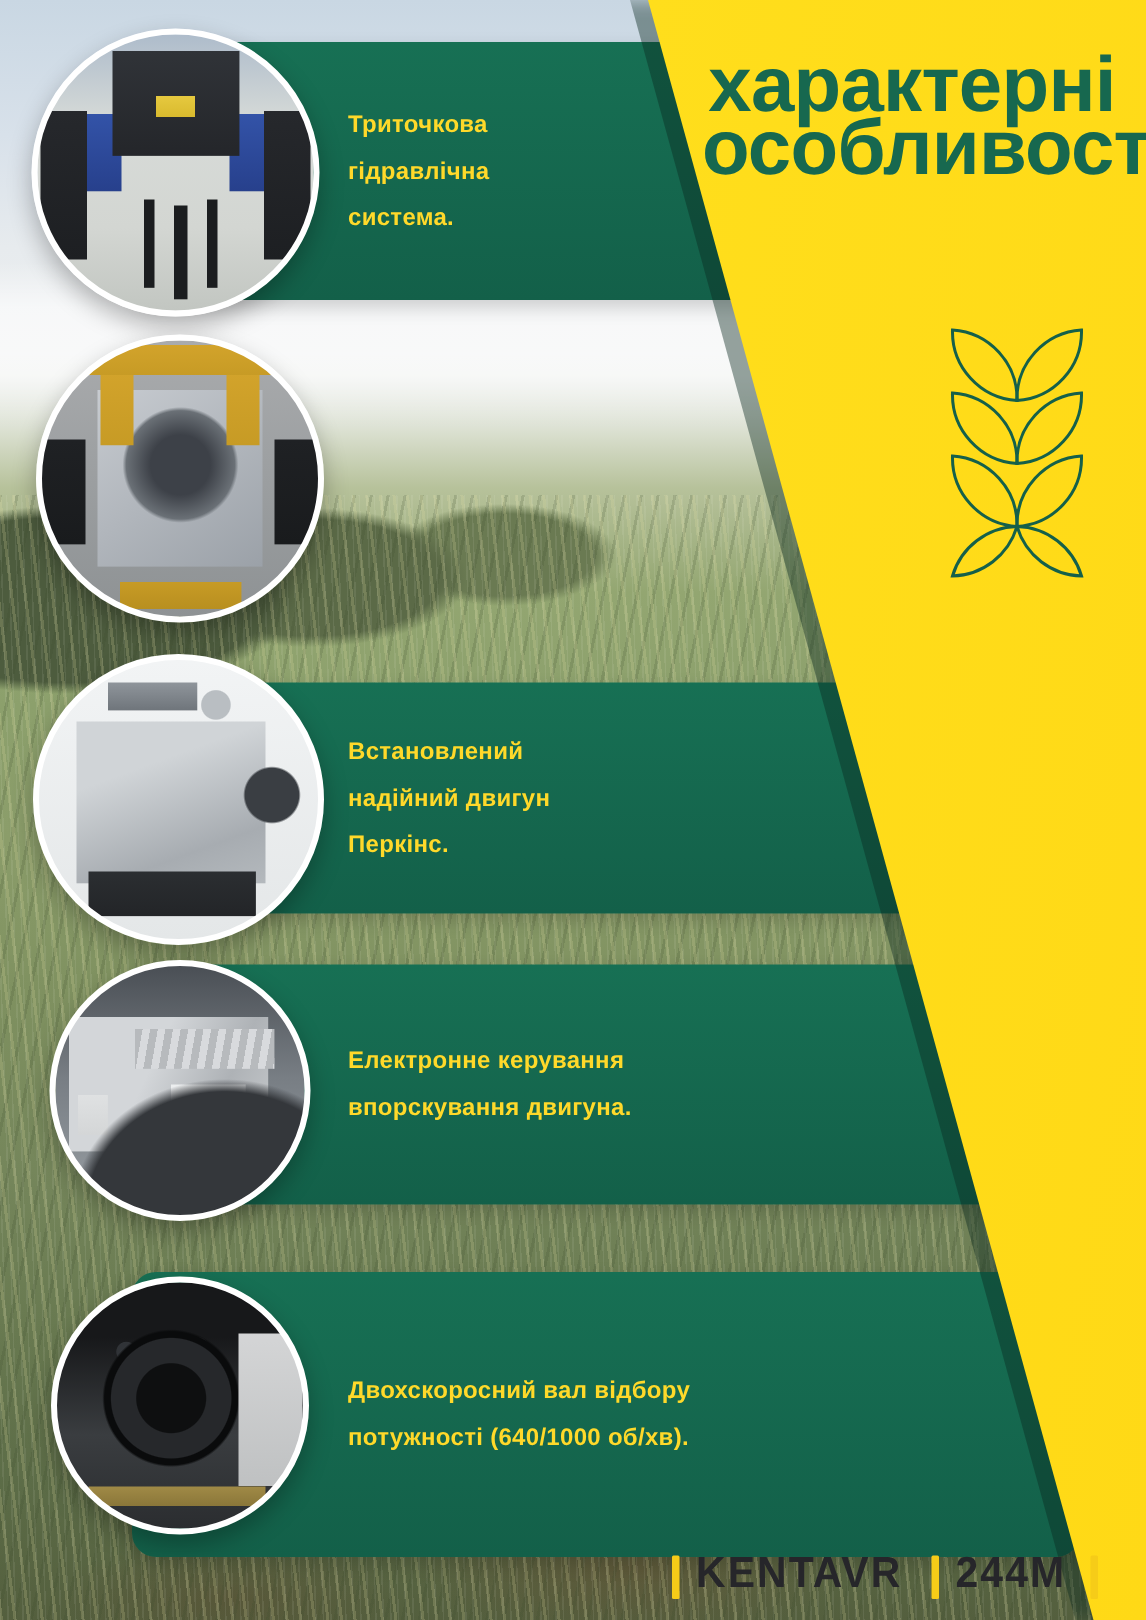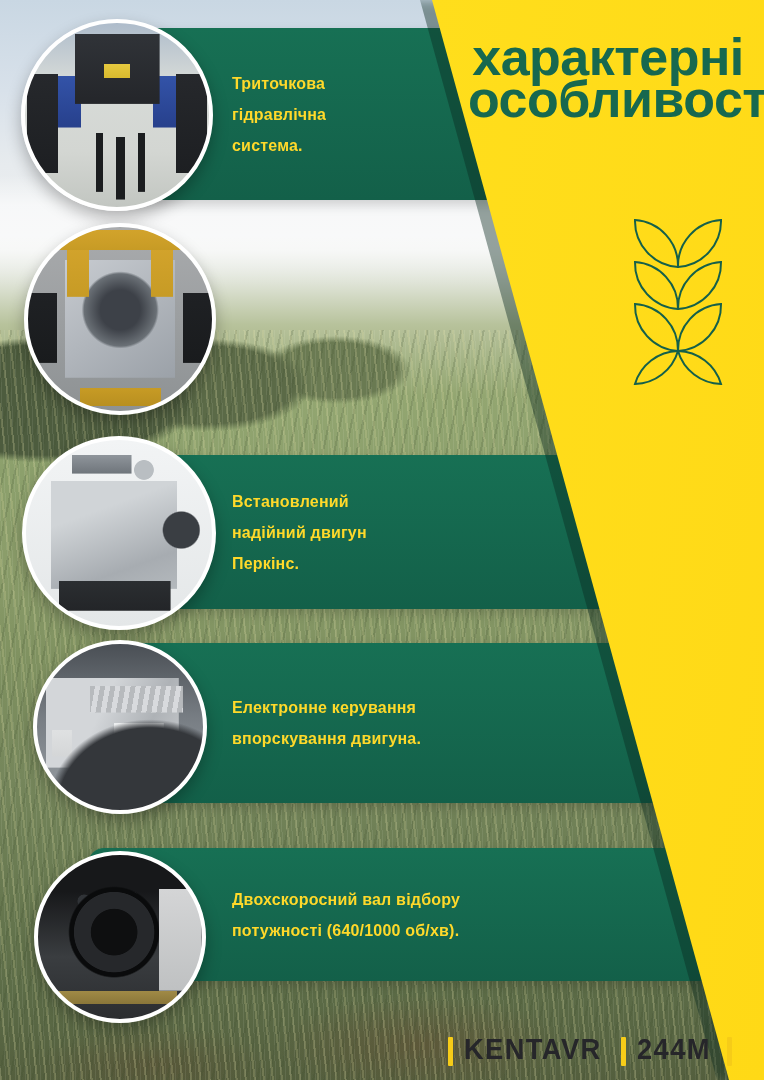--- a/index.html
+++ b/index.html
@@ -43,21 +43,21 @@
     display:flex;align-items:center;
   }
   .banner-text{
     color:#FFD92A;font-weight:700;font-size:16px;line-height:31px;
     padding-left:144px;white-space:pre-line;letter-spacing:.2px;
   }
   .b1{top:28px;height:172px;}
   .b2{top:243px;height:162px;}
   .b3{top:455px;height:154px;}
   .b4{top:643px;height:160px;}
-  .b5{top:848px;height:133px;}
+  .b5{top:848px;height:190px;}
   
   .photo-circle{
     position:absolute;border-radius:50%;
     border:4px solid #ffffff;
     box-shadow:0 7px 16px rgba(0,0,0,.28);
     background-repeat:no-repeat;
   }
   .c1{left:21px;top:19px;width:184px;height:184px;
     background:
       linear-gradient(#e6c93f,#d9ba2e) 50% 24%/26px 14px no-repeat,

